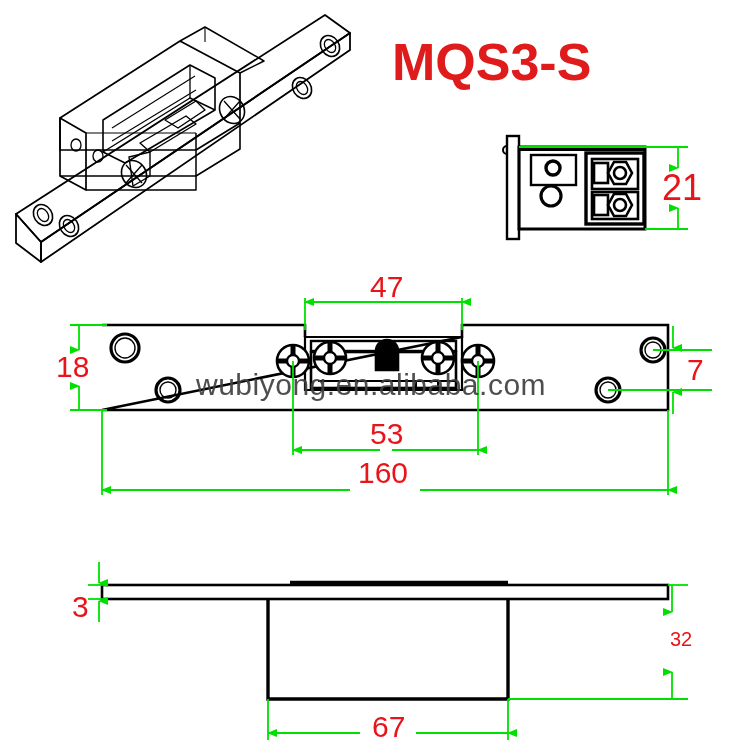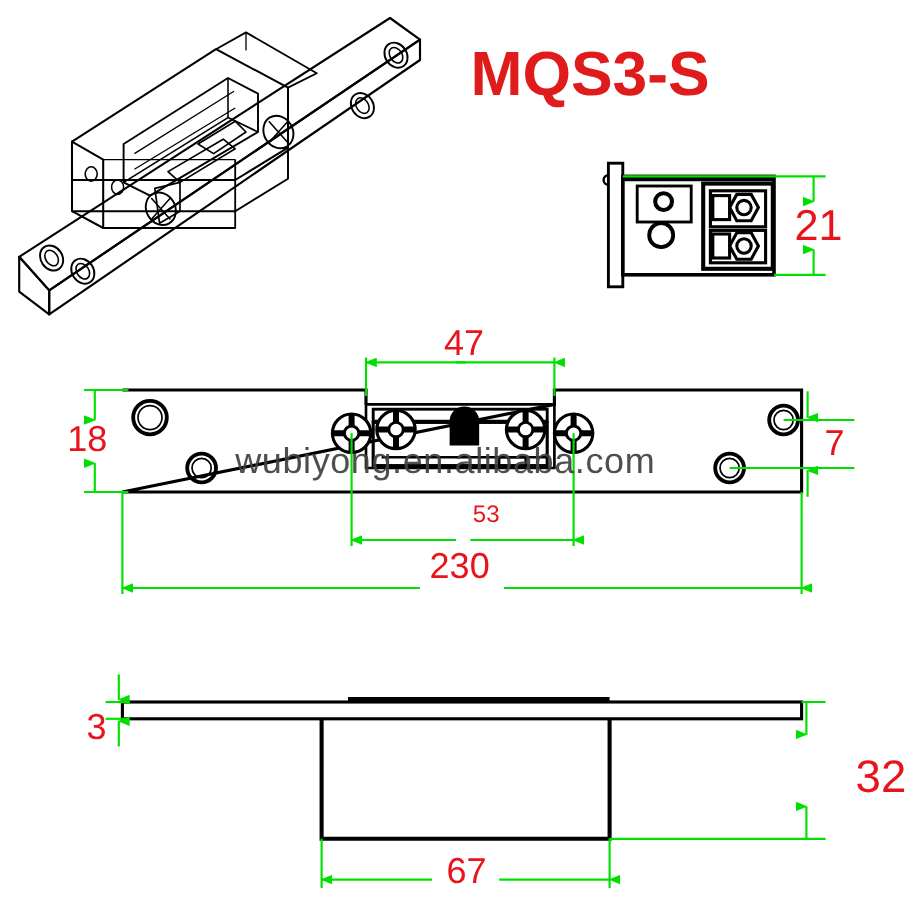--- a/index.html
+++ b/index.html
@@ -271,19 +271,19 @@
   </svg>
 
   <div class="model-title">MQS3-S</div>
 
   <div class="watermark">wubiyong.en.alibaba.com</div>
 
   <div class="dim-label" style="left:662px; top:170px; font-size:36px;">21</div>
   <div class="dim-label" style="left:370px; top:272px; font-size:30px;">47</div>
   <div class="dim-label" style="left:56px; top:352px; font-size:30px;">18</div>
   <div class="dim-label" style="left:687px; top:355px; font-size:30px;">7</div>
-  <div class="dim-label" style="left:370px; top:419px; font-size:20px;margin-left:24px;">53</div>
-  <div class="dim-label" style="left:358px; top:458px; font-size:30px;">230</div>
+  <div class="dim-label" style="left:370px; top:419px; font-size:30px;">53</div>
+  <div class="dim-label" style="left:358px; top:458px; font-size:30px;">160</div>
   <div class="dim-label" style="left:72px; top:592px; font-size:30px;">3</div>
-  <div class="dim-label" style="left:670px; top:629px; font-size:38px;margin-left:43px;">32</div>
+  <div class="dim-label" style="left:670px; top:629px; font-size:20px;">32</div>
   <div class="dim-label" style="left:372px; top:698px; font-size:30px;margin-top:14px;">67</div>
 
 </div>
 
 </body></html>

